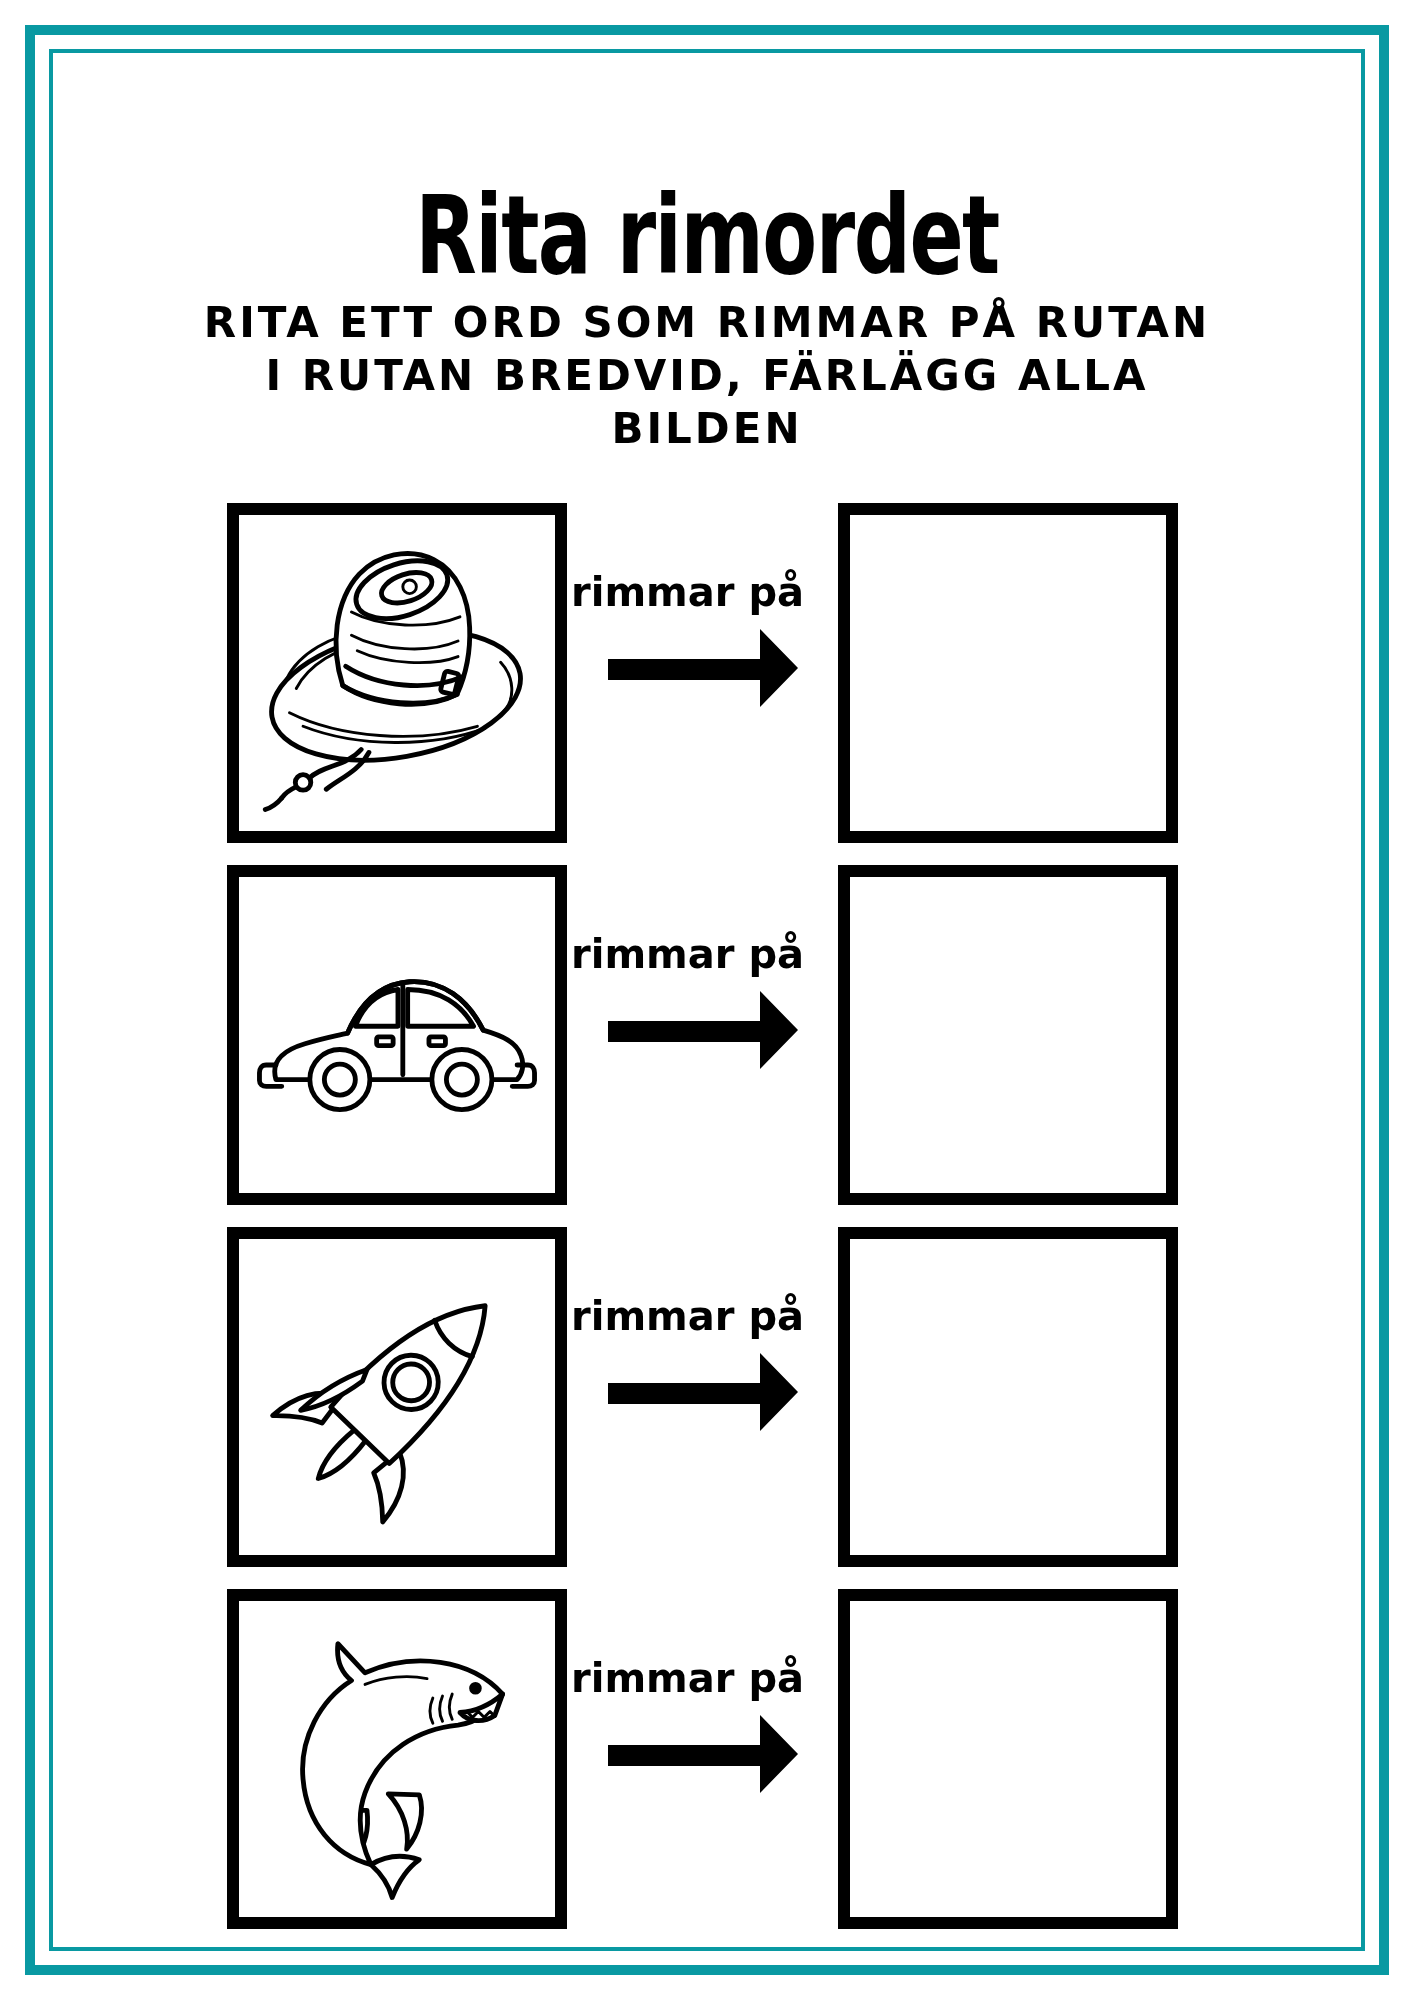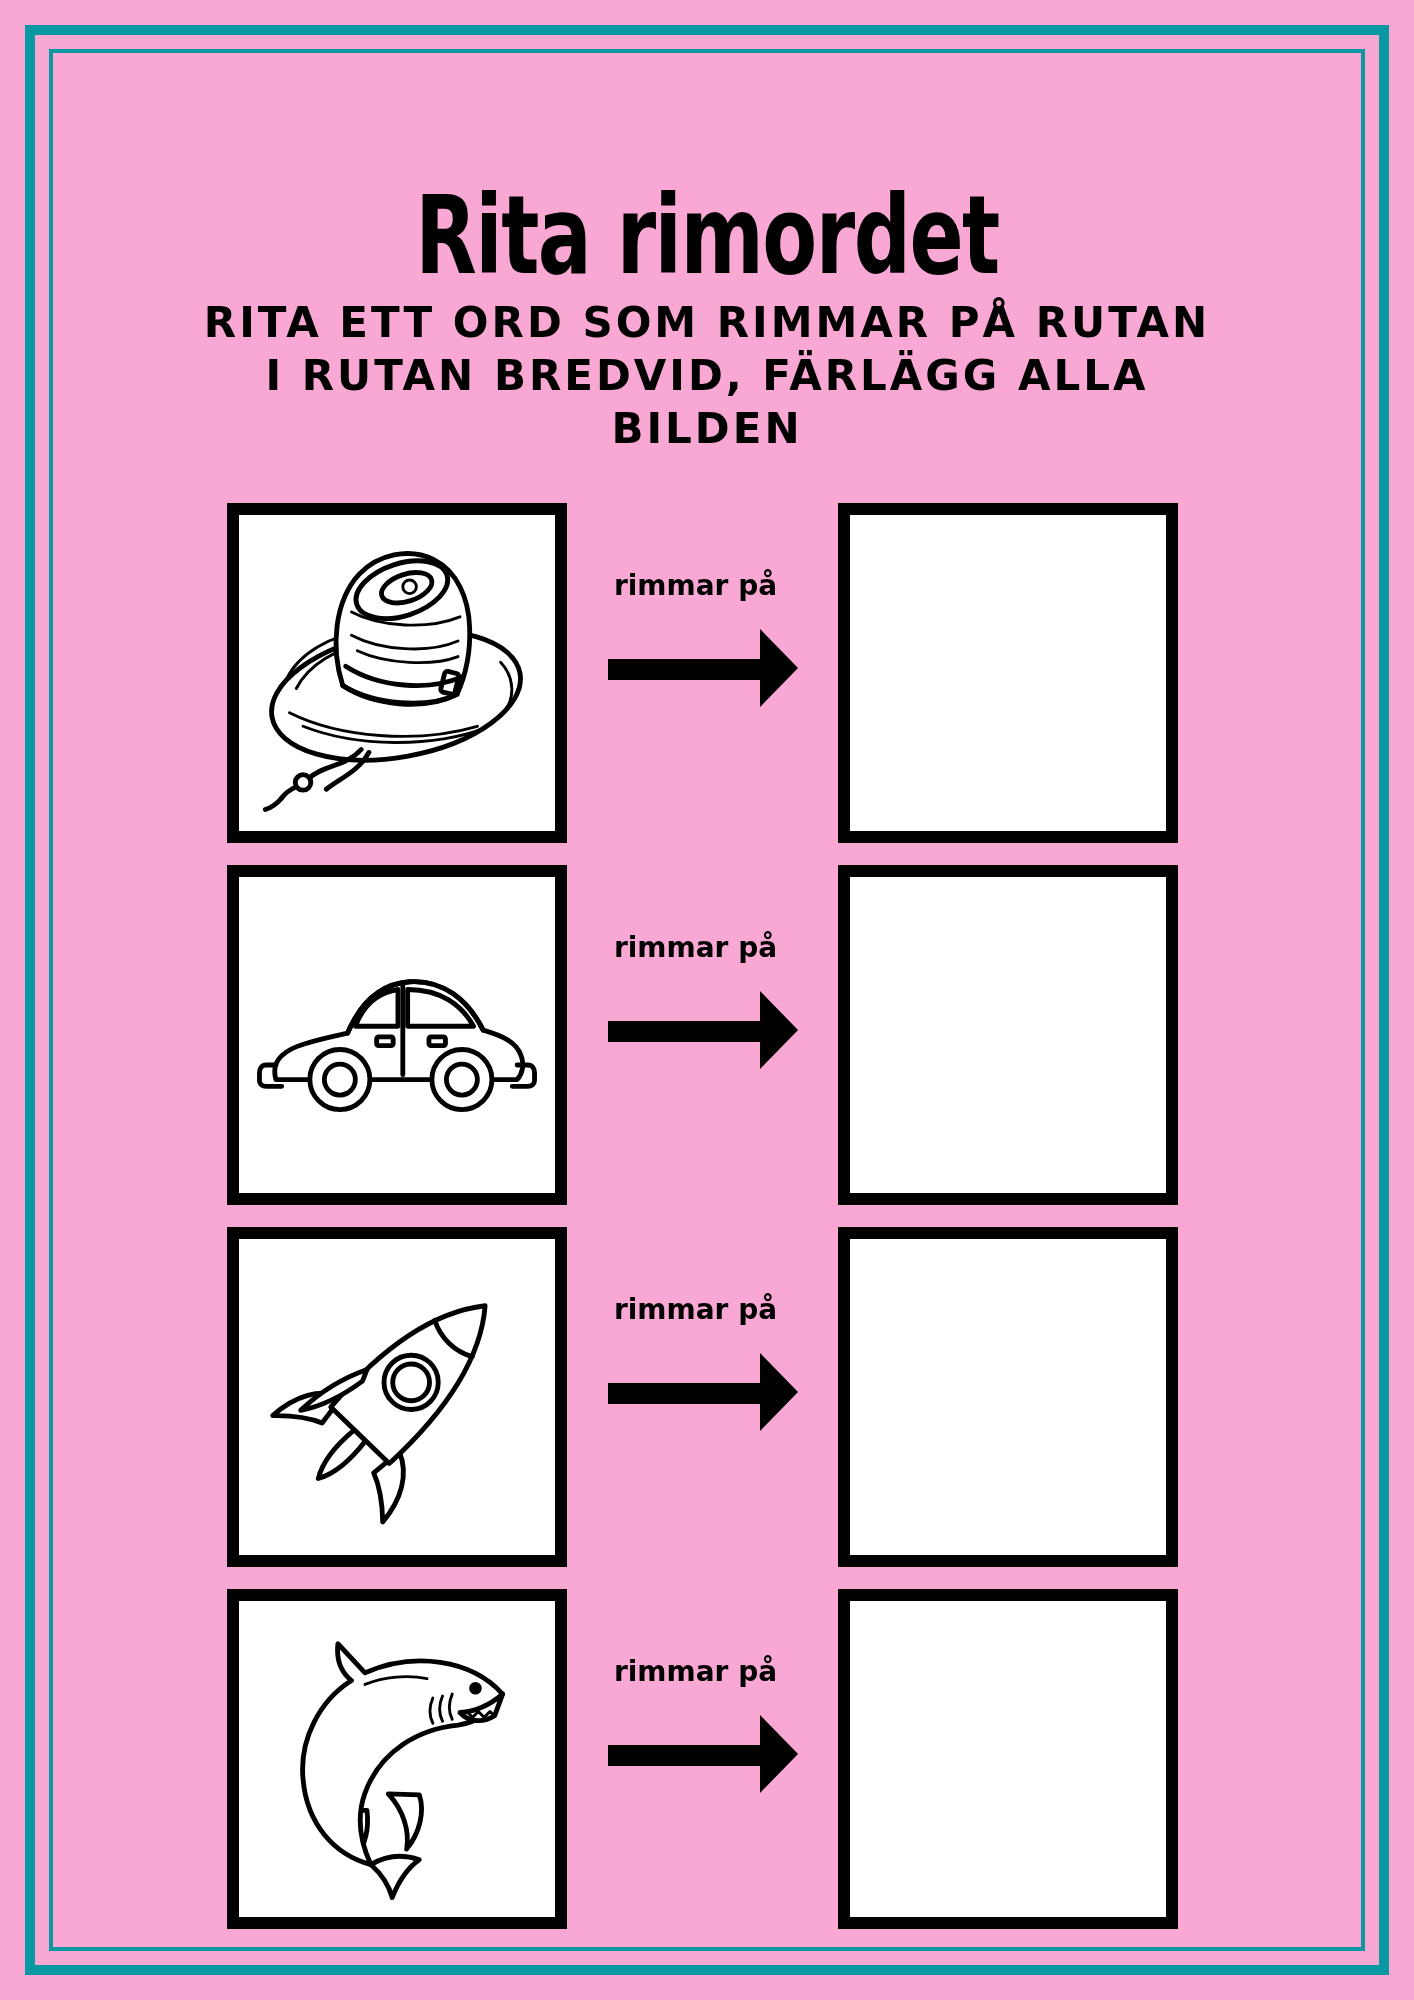--- a/index.html
+++ b/index.html
@@ -1,18 +1,18 @@
 <!DOCTYPE html>
 <html style="--teal: #0999a2;"><head>
 <meta charset="utf-8">
 <style>
   html,body { margin:0; padding:0; background:#e8e8e8; }
   .page {
     position:relative; width:1414px; height:2000px;
-    background:#f9a8d4; overflow:hidden;
+    background:#ffffff; overflow:hidden;
     font-family:"DejaVu Sans","Liberation Sans",sans-serif;
     color:#000;
   }
   
   .frame-outer { position:absolute; inset:25px; border:10px solid var(--teal); pointer-events:none; }
   .frame-inner { position:absolute; inset:49px; border:4px solid var(--teal); pointer-events:none; }
 
   .title {
     position:absolute; top:180px; left:0; right:0;
     text-align:center; font-size:108px; font-weight:bold;
@@ -29,22 +29,22 @@
   .img-box, .answer-box {
     position:absolute; top:0; width:340px; height:340px;
     box-sizing:border-box; border:12px solid #000; background:#fff;
   }
   .img-box { left:227px; padding:4px; }
   .answer-box { left:838px; }
   .img-box svg { width:308px; height:308px; display:block; }
 
   .rim-label {
     position:absolute; left:567px; top:66px; width:241px;
-    text-align:center; font-size:28px; font-weight:bold;
-    letter-spacing:0px; white-space:nowrap;margin-left:8px;
+    text-align:center; font-size:40px; font-weight:bold;
+    letter-spacing:0px; white-space:nowrap;
   }
   .arrow { position:absolute; left:608px; top:126px; width:190px; height:78px; }
 
   .art { fill:#fff; stroke:#000; stroke-width:5; stroke-linecap:round; stroke-linejoin:round; }
   .art .thin { stroke-width:3; fill:none; }
   .art .nf { fill:none; }
 </style>
 </head>
 <body>
 

